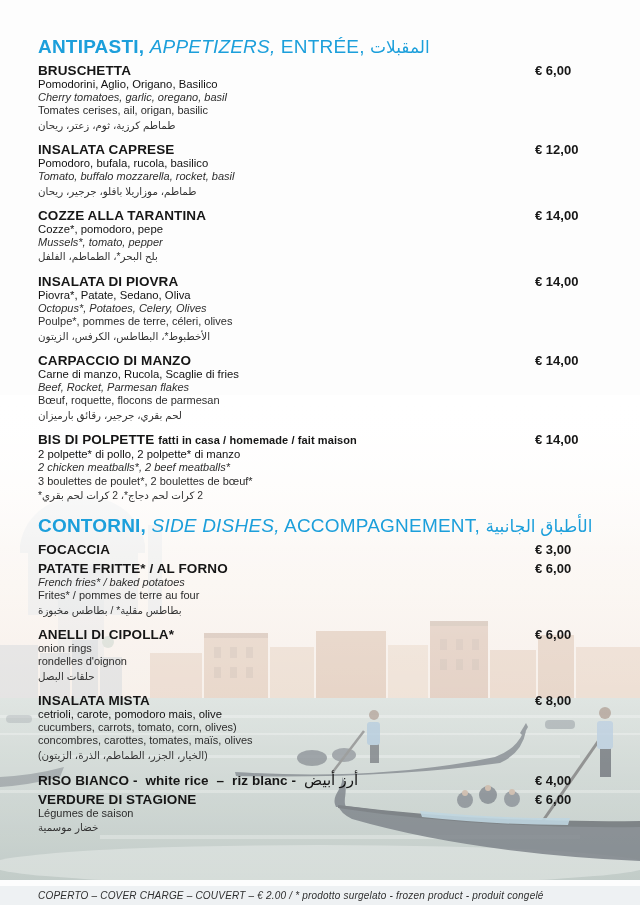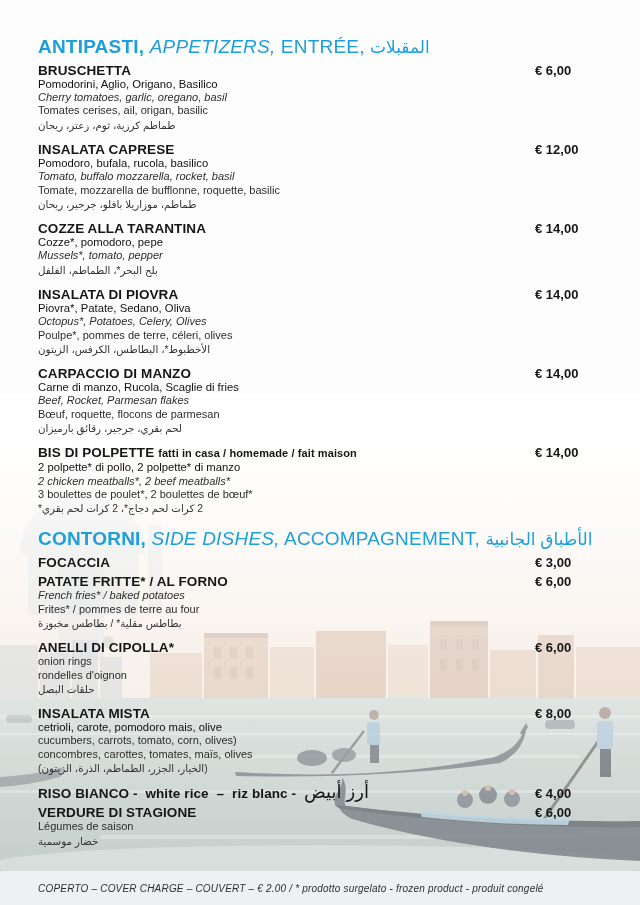--- a/index.html
+++ b/index.html
@@ -32,24 +32,24 @@
   .row{display:flex;align-items:baseline;}
   .name{flex:1;font-size:13.5px;line-height:15px;font-weight:700;color:#161616;letter-spacing:.1px;}
   .suffix{font-size:11px;font-weight:700;}
   .price{flex:0 0 62px;font-size:13px;font-weight:700;color:#161616;white-space:nowrap;}
   .ln{font-size:11px;line-height:13.2px;color:#2d2d2d;}
   .ln.b{font-weight:400;font-size:11.3px;color:#111111;}
   .ln.em{font-style:italic;}
   .ln.ar{font-size:10.3px;line-height:14.5px;margin-top:1px;direction:rtl;text-align:left;color:#333333;}
   .riso .name span{margin-right:4px;}
   .riso .r-en{}
-  .riso .r-ar{font-size:18px;font-weight:400;}
+  .riso .r-ar{font-size:15px;font-weight:400;}
 
   
-  .footer{position:absolute;left:0;bottom:0;width:640px;height:34px;background:#eef1f3;z-index:3;
+  .footer{position:absolute;left:0;bottom:0;width:640px;height:19px;background:#eef1f3;z-index:3;
     display:flex;align-items:center;box-sizing:border-box;padding-left:38px;
     font-size:10px;font-style:italic;color:#2e2e2e;letter-spacing:.2px;}
 </style>
 </head>
 <body>
 
 <div class="page">
 
   <div class="photo">
     <svg width="640" height="485" viewBox="0 0 640 485" xmlns="http://www.w3.org/2000/svg">
@@ -183,21 +183,20 @@
       <div class="ln ar">طماطم كرزية، ثوم، زعتر، ريحان</div>
     </div>
 
     <div class="item">
       <div class="row">
         <div class="name">INSALATA CAPRESE</div>
         <div class="price">€ 12,00</div>
       </div>
       <div class="ln b">Pomodoro, bufala, rucola, basilico</div>
       <div class="ln em">Tomato, buffalo mozzarella, rocket, basil</div>
-      <div class="ln">Tomate, mozzarella de bufflonne, roquette, basilic</div>
       <div class="ln ar">طماطم، موزاريلا بافلو، جرجير، ريحان</div>
     </div>
 
     <div class="item">
       <div class="row">
         <div class="name">COZZE ALLA TARANTINA</div>
         <div class="price">€ 14,00</div>
       </div>
       <div class="ln b">Cozze*, pomodoro, pepe</div>
       <div class="ln em">Mussels*, tomato, pepper</div>

